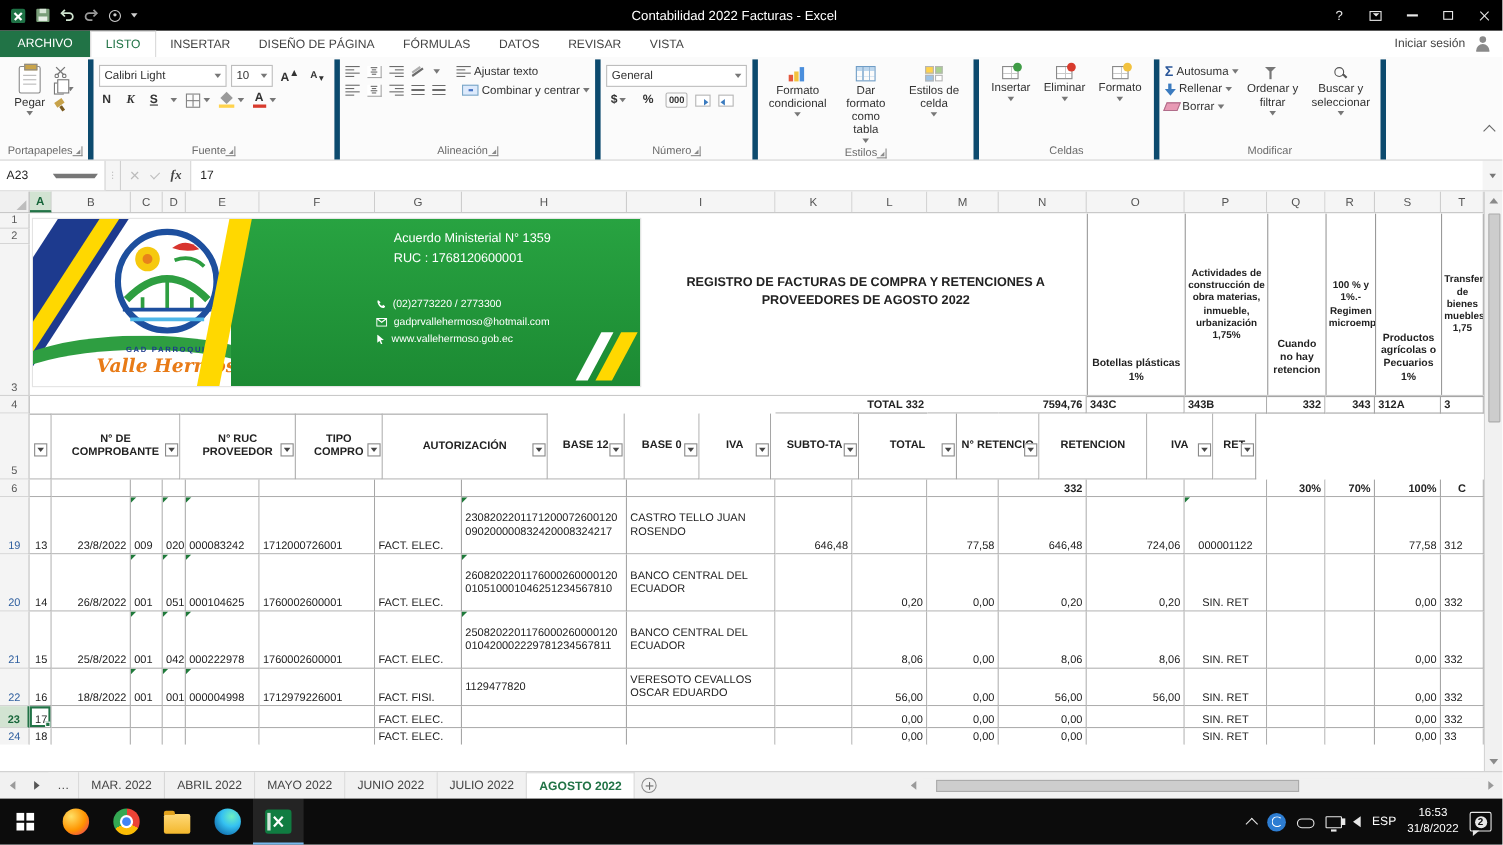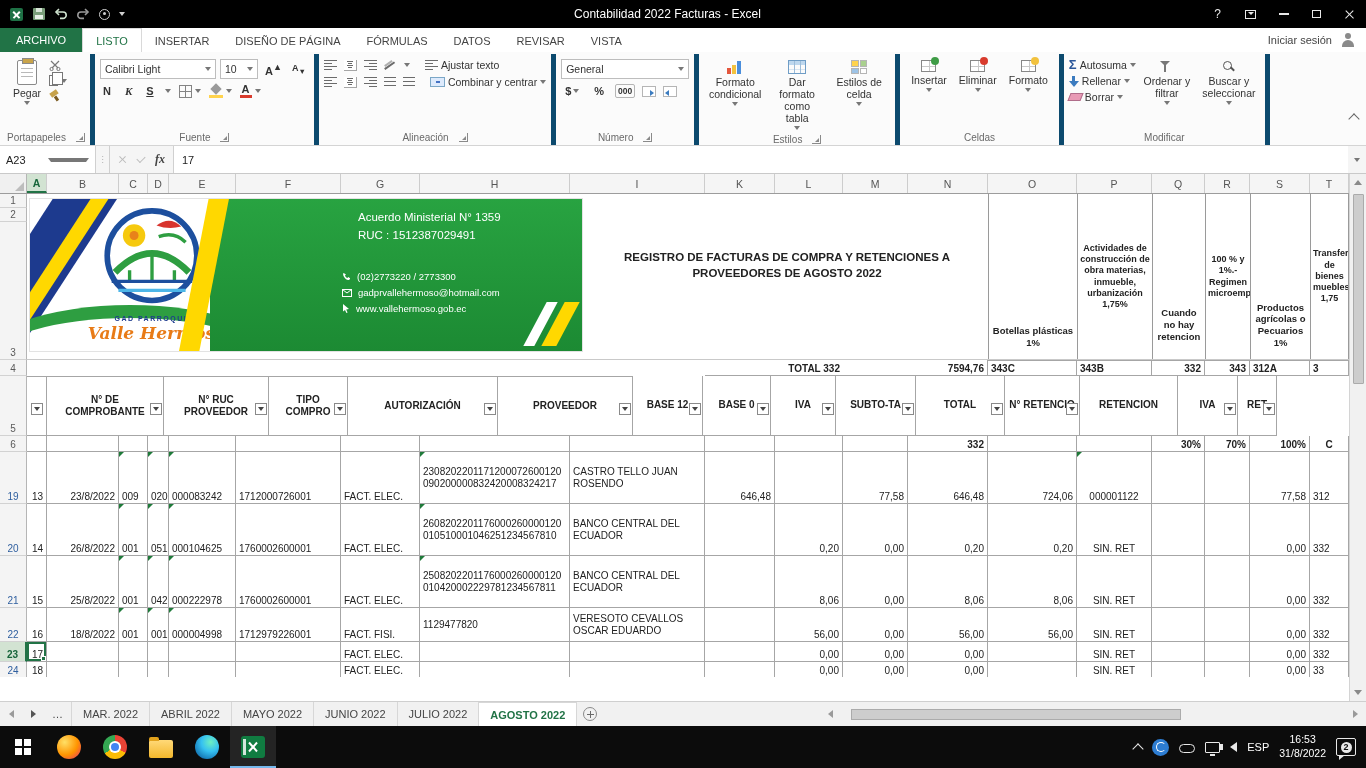--- a/index.html
+++ b/index.html
@@ -39,21 +39,21 @@
 .rtab.active{color:#217346;border:1px solid #d9d9d9;border-bottom:none;background:#fff}
 .rt-right{margin-left:auto;display:flex;align-items:center;gap:8px;padding-right:10px;color:#444}
 .ic-person{width:16px;height:16px;position:relative}
 .ic-person::before{content:"";position:absolute;left:5px;top:1px;width:6px;height:6px;border-radius:50%;background:#8a8a8a}
 .ic-person::after{content:"";position:absolute;left:2px;top:8px;width:12px;height:7px;border-radius:6px 6px 0 0;background:#8a8a8a}
 
 
 .ribbon{height:94px;flex:0 0 94px;background:#fbfbfb;border-bottom:1px solid #d4d4d4;display:flex;padding:2px 2px 0 2px;position:relative;font-size:10.5px;color:#333}
 .rgroup{display:flex;flex-direction:column;border-right:5px solid #0c4a6e;padding:2px 5px 0 5px}
 .rg-body{flex:1;display:flex;align-items:flex-start}
-.glabel{height:16px;font-size:10px;color:#6a6a6a;display:flex;align-items:center;justify-content:center;gap:10px}
+.glabel{height:16px;font-size:10px;color:#6a6a6a;display:flex;align-items:center;justify-content:center;gap:0}
 .dlg{width:9px;height:9px;border-right:1.3px solid #8a8a8a;border-bottom:1.3px solid #8a8a8a;position:relative}
 .dlg::after{content:"";position:absolute;right:1px;bottom:1px;width:0;height:0;border-left:4px solid transparent;border-bottom:4px solid #8a8a8a}
 .btn-big{display:flex;flex-direction:column;align-items:center;gap:2px;padding:4px 6px;text-align:center;line-height:1.15}
 .mini-col{display:flex;flex-direction:column;gap:4px;padding:4px 2px}
 .mini{display:flex;align-items:center;gap:3px}
 .ic-paste{width:20px;height:25px;background:#fff;border:1px solid #8a8a8a;border-radius:2px;position:relative}
 .ic-paste::before{content:"";position:absolute;left:4px;top:-3px;width:10px;height:4px;background:#c9a44a;border:1px solid #8a8a8a}
 .ic-paste::after{content:"";position:absolute;left:3px;top:7px;width:12px;height:1px;background:#b9b9b9;box-shadow:0 4px 0 #b9b9b9,0 8px 0 #b9b9b9}
 .ic-copy{width:9px;height:11px;border:1px solid #777;background:#fff;position:relative}
 .ic-copy::after{content:"";position:absolute;left:2px;top:-4px;width:9px;height:11px;border:1px solid #777;background:#fff}
@@ -669,21 +669,21 @@
               <path d="M17 62 Q50 28 83 62" stroke="#2e9e41" stroke-width="6" fill="none"></path>
               <path d="M30 60 V70 M50 44 V70 M70 60 V70" stroke="#2e9e41" stroke-width="3"></path>
               <path d="M14 70 H86" stroke="#1d4f9e" stroke-width="3"></path>
               <path d="M20 78 H80" stroke="#4db6e8" stroke-width="3"></path>
             </svg>
             <div class="bn-orgtype">GAD PARROQUIAL</div>
             <div class="bn-orgname">Valle Hermoso</div>
             <div class="bny"></div>
             <div class="bngreen">
               <div class="bn-acu">Acuerdo Ministerial N° 1359</div>
-              <div class="bn-ruc">RUC : 1512387029491</div>
+              <div class="bn-ruc">RUC : 1768120600001</div>
               <div class="bn-lines">
                 <div class="bl">
                     <svg width="9" height="9" viewBox="0 0 10 10">
                       <path d="M2 1 C1 1 1 3 2 5 C3 7 5 9 7 9 C8 9 9 8 9 7 L7 5.5 L6 6.8 C5 6.5 3.5 5 3.2 4 L4.5 3 Z" fill="#fff"></path>
                     </svg>
                     <span>(02)2773220 / 2773300</span>
                   </div>
                 <div class="bl">
                     <svg width="10" height="8" viewBox="0 0 10 8">
                       <rect x="0.5" y="0.5" width="9" height="7" fill="none" stroke="#fff"></rect>
@@ -766,26 +766,20 @@
             <span class="fbtn">
               <span class="caret"></span>
             </span>
           </div>
         <div class="c cH hdr bt">
             <span>AUTORIZACIÓN</span>
             <span class="fbtn">
               <span class="caret"></span>
             </span>
           </div>
-        <div class="c cI hdr bt">
-            <span>PROVEEDOR</span>
-            <span class="fbtn">
-              <span class="caret"></span>
-            </span>
-          </div>
         <div class="c cK hdr">
             <span>BASE 12</span>
             <span class="fbtn">
               <span class="caret"></span>
             </span>
           </div>
         <div class="c cL hdr">
             <span>BASE 0</span>
             <span class="fbtn">
               <span class="caret"></span>

